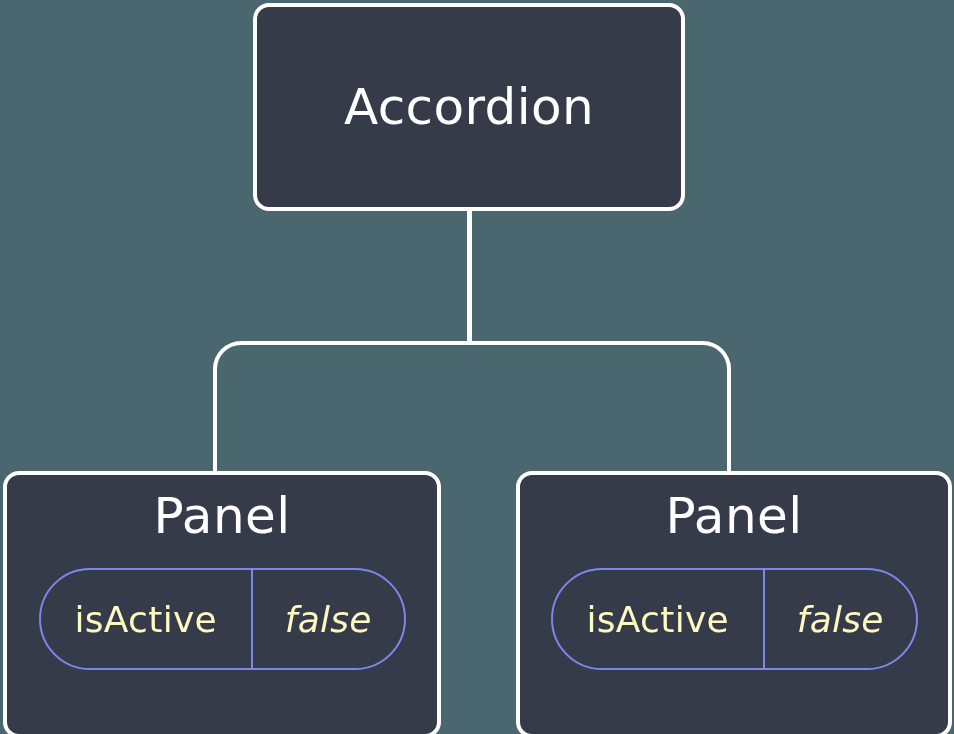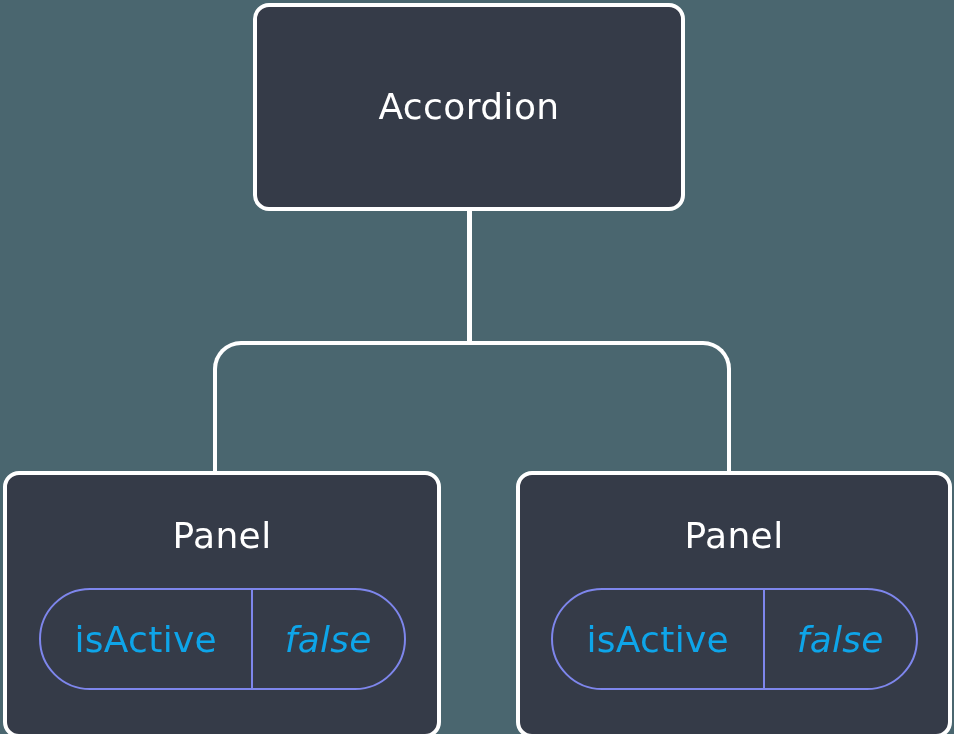--- a/index.html
+++ b/index.html
@@ -26,21 +26,21 @@
     left: 253px;
     top: 3px;
     width: 432px;
     height: 208px;
     display: flex;
     align-items: center;
     justify-content: center;
   }
   .node-title {
     color: #ffffff;
-    font-size: 36px;
+    font-size: 50px;
     font-weight: 500;
     letter-spacing: 0.4px;
     line-height: 46px;
     text-align: center;
   }
   .connector-v {
     position: absolute;
     left: 467px;
     top: 209px;
     width: 5px;
@@ -64,38 +64,38 @@
   .node-panel {
     top: 471px;
     height: 267px; 
     display: flex;
     flex-direction: column;
     align-items: center;
   }
   .node-panel.left  { left: 3px;   width: 438px; }
   .node-panel.right { left: 516px; width: 436px; }
   .node-panel .node-title {
-    margin-top: 38px;
+    margin-top: 18px;
   }
   .state-pill {
     margin-top: 29px;
     box-sizing: border-box;
     width: 367px;
     height: 102px;
     border: 2px solid #7e86ec;
     border-radius: 60px;
     display: flex;
     align-items: stretch;
     overflow: hidden;
   }
   .state-cell {
     display: flex;
     align-items: center;
     justify-content: center;
-    color: #0ea5e9;
+    color: #fef9c3;
     font-size: 36px;
     font-weight: 400;
     letter-spacing: 0.3px;
   }
   .state-key {
     width: 58.3%;
     border-right: 2px solid #7e86ec;
   }
   .state-value {
     width: 41.7%;

